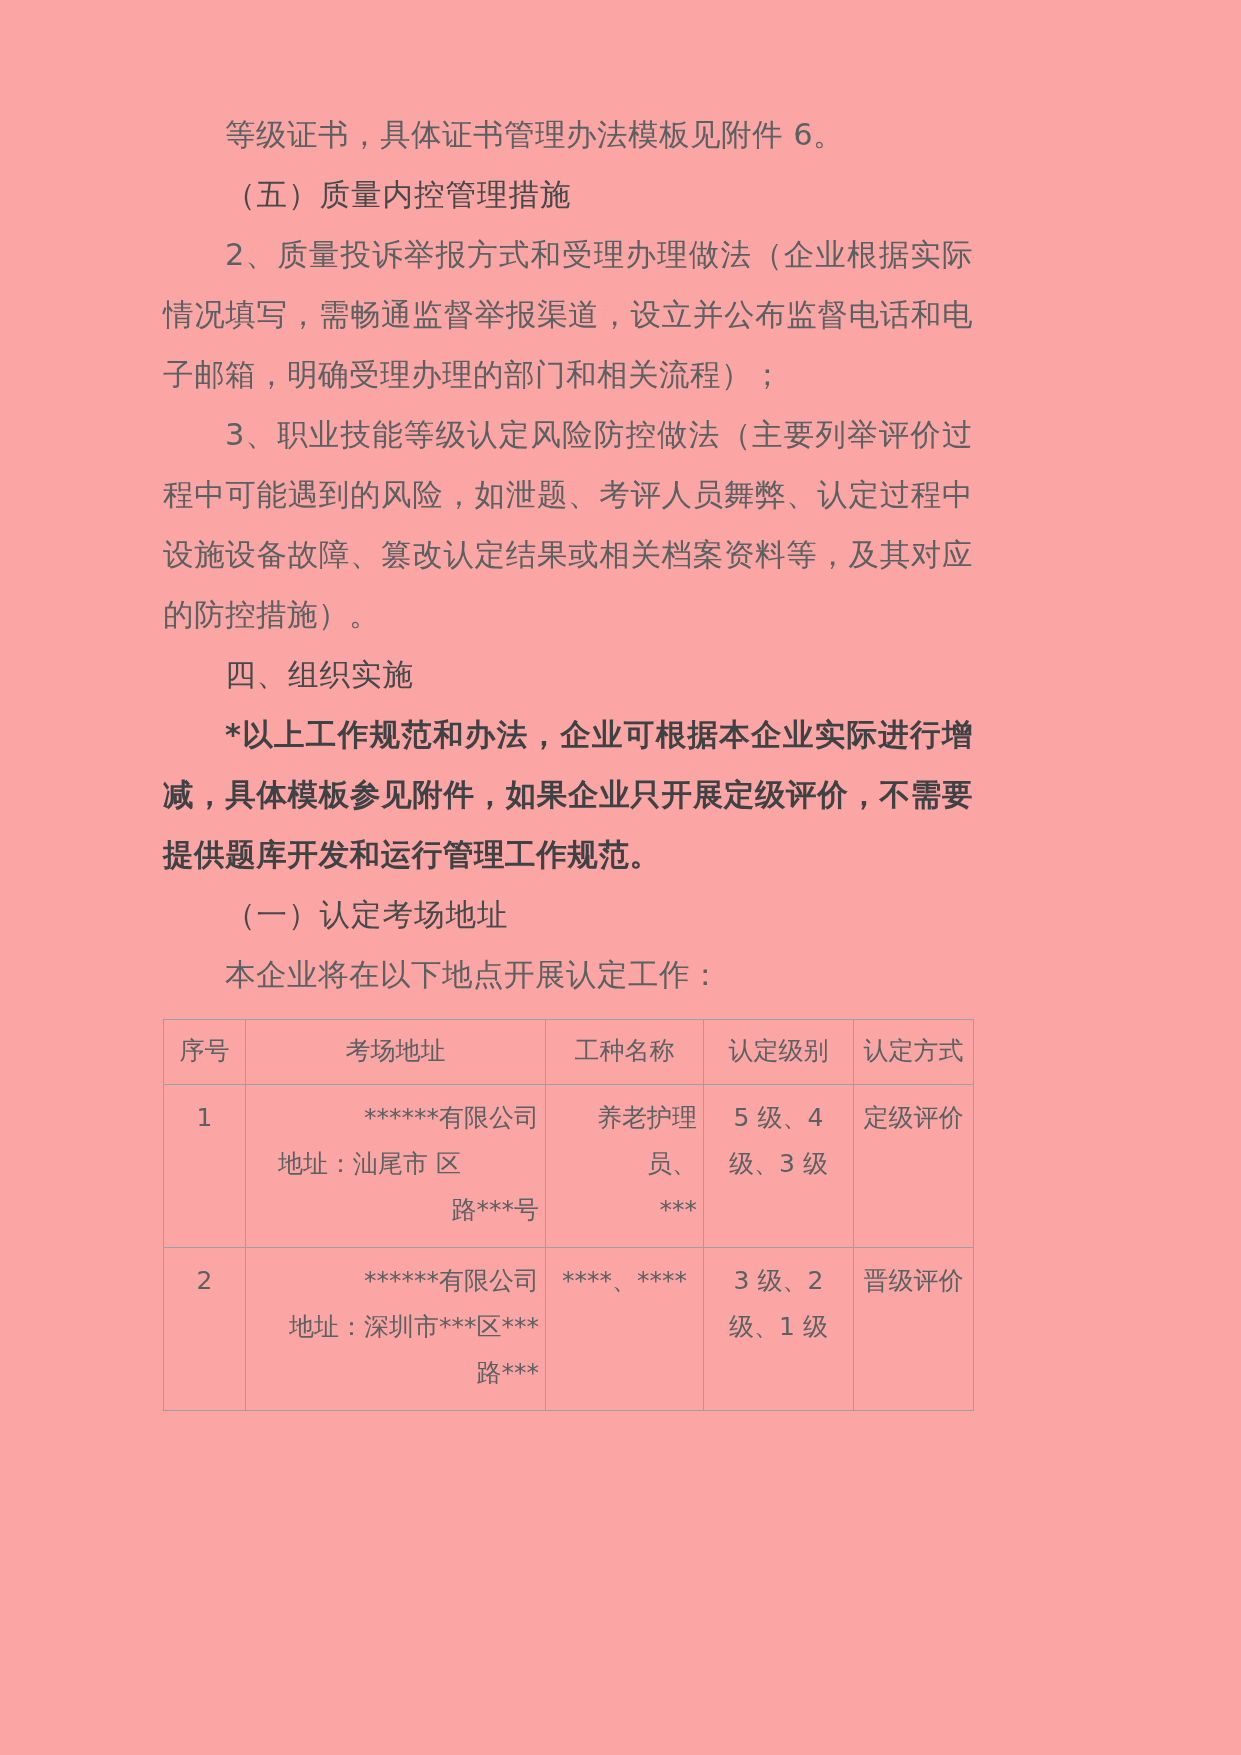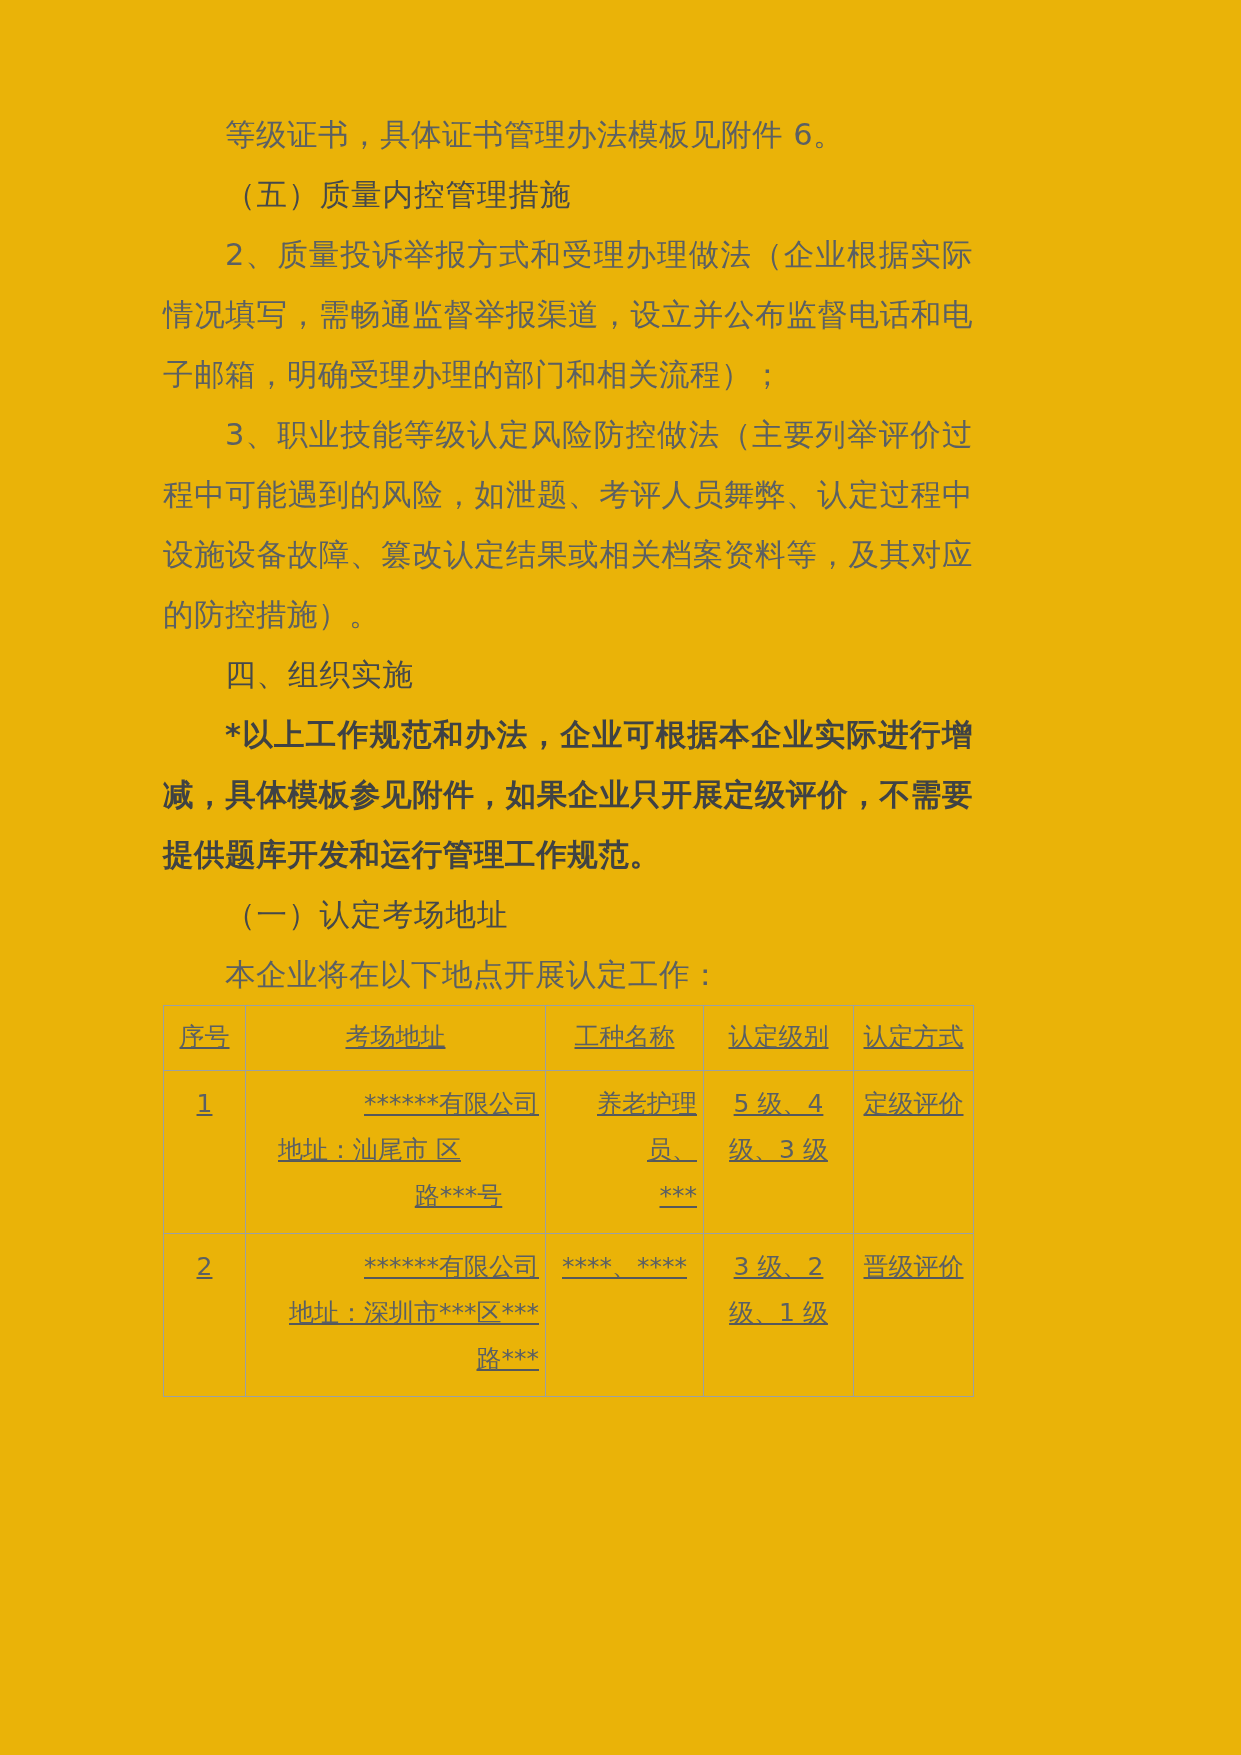--- a/index.html
+++ b/index.html
@@ -11,21 +11,21 @@
     width: 1241px;
     height: 1755px;
     font-family: "DejaVu Sans", "Liberation Sans", sans-serif;
     color: #55595c;
     position: relative;
     overflow: hidden;
   }
   .page {
     position: absolute;
     inset: 0;
-    background: #eab308;
+    background: #fca5a5;
     padding: 0;
   }
   .content {
     position: absolute;
     left: 163px;
     top: 105px;
     width: 810px;
   }
   
   .para {
@@ -47,22 +47,22 @@
     letter-spacing: 1px;
   }
   .para.strongblock {
     font-weight: 700;
     color: #3f4244;
     letter-spacing: 0.6px;
   }
 
   
   .tbl-wrap {
+    margin-top: 14px;
     width: 810px;
-    text-decoration: underline;
   }
   table.addr {
     border-collapse: collapse;
     width: 810px;
     table-layout: fixed;
     font-size: 25px;
     color: #5b6063;
   }
   table.addr td {
     border: 1.4px solid #9aa0a3;
@@ -78,21 +78,21 @@
     vertical-align: middle;
     height: 44px;
   }
   .col-no   { width: 82px; }
   .col-addr { width: 300px; }
   .col-job  { width: 158px; }
   .col-lvl  { width: 150px; }
   .col-mode { width: 120px; }
   .addr-l1 { display: block; text-align: right; }
   .addr-l2 { display: block; text-align: left; padding-left: 26px; }
-  .addr-l3 { display: block; text-align: center; padding-left: 126px; }
+  .addr-l3 { display: block; text-align: right; padding-left: 126px; }
   .addr-r2 { display: block; text-align: right; padding-left: 18px; }
   .lvl-cell { text-align: left; padding-left: 14px; }
   .mode-cell { text-align: center; }
   .job-cell  { text-align: center; }
   .num-cell  { text-align: center; padding-top: 12px; }
 </style>
 </head>
 <body>
 
 <div class="page">

